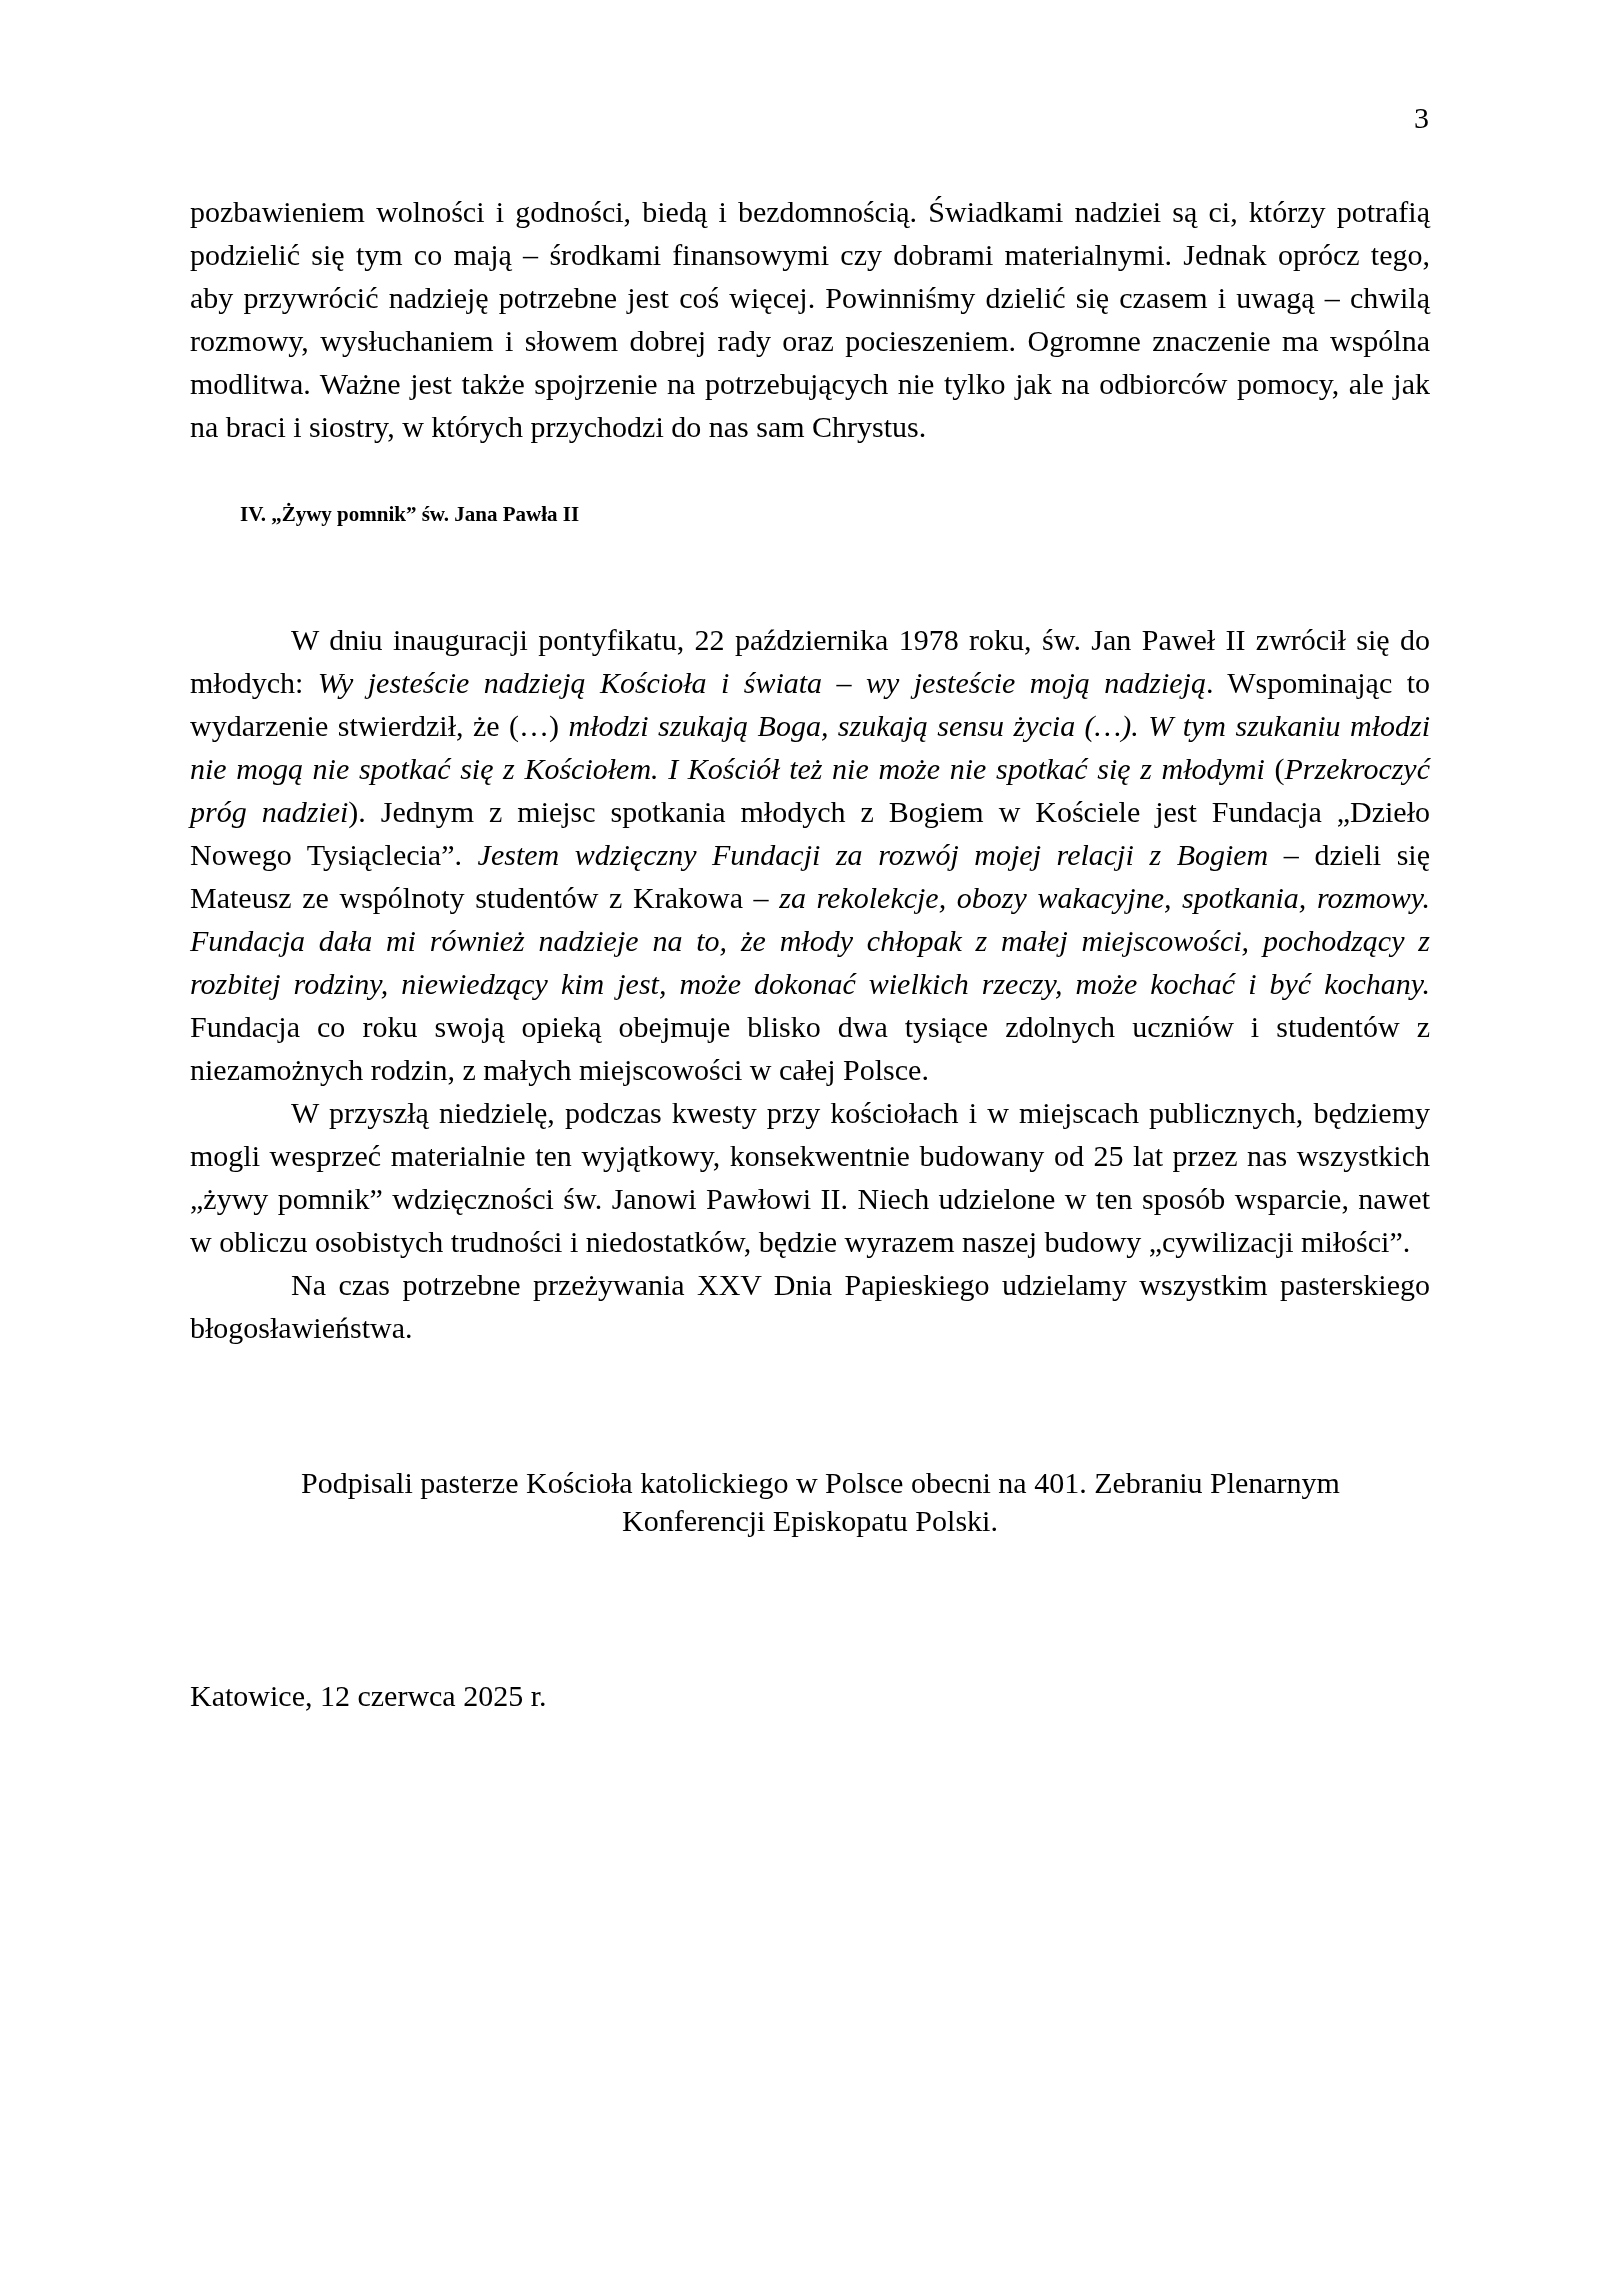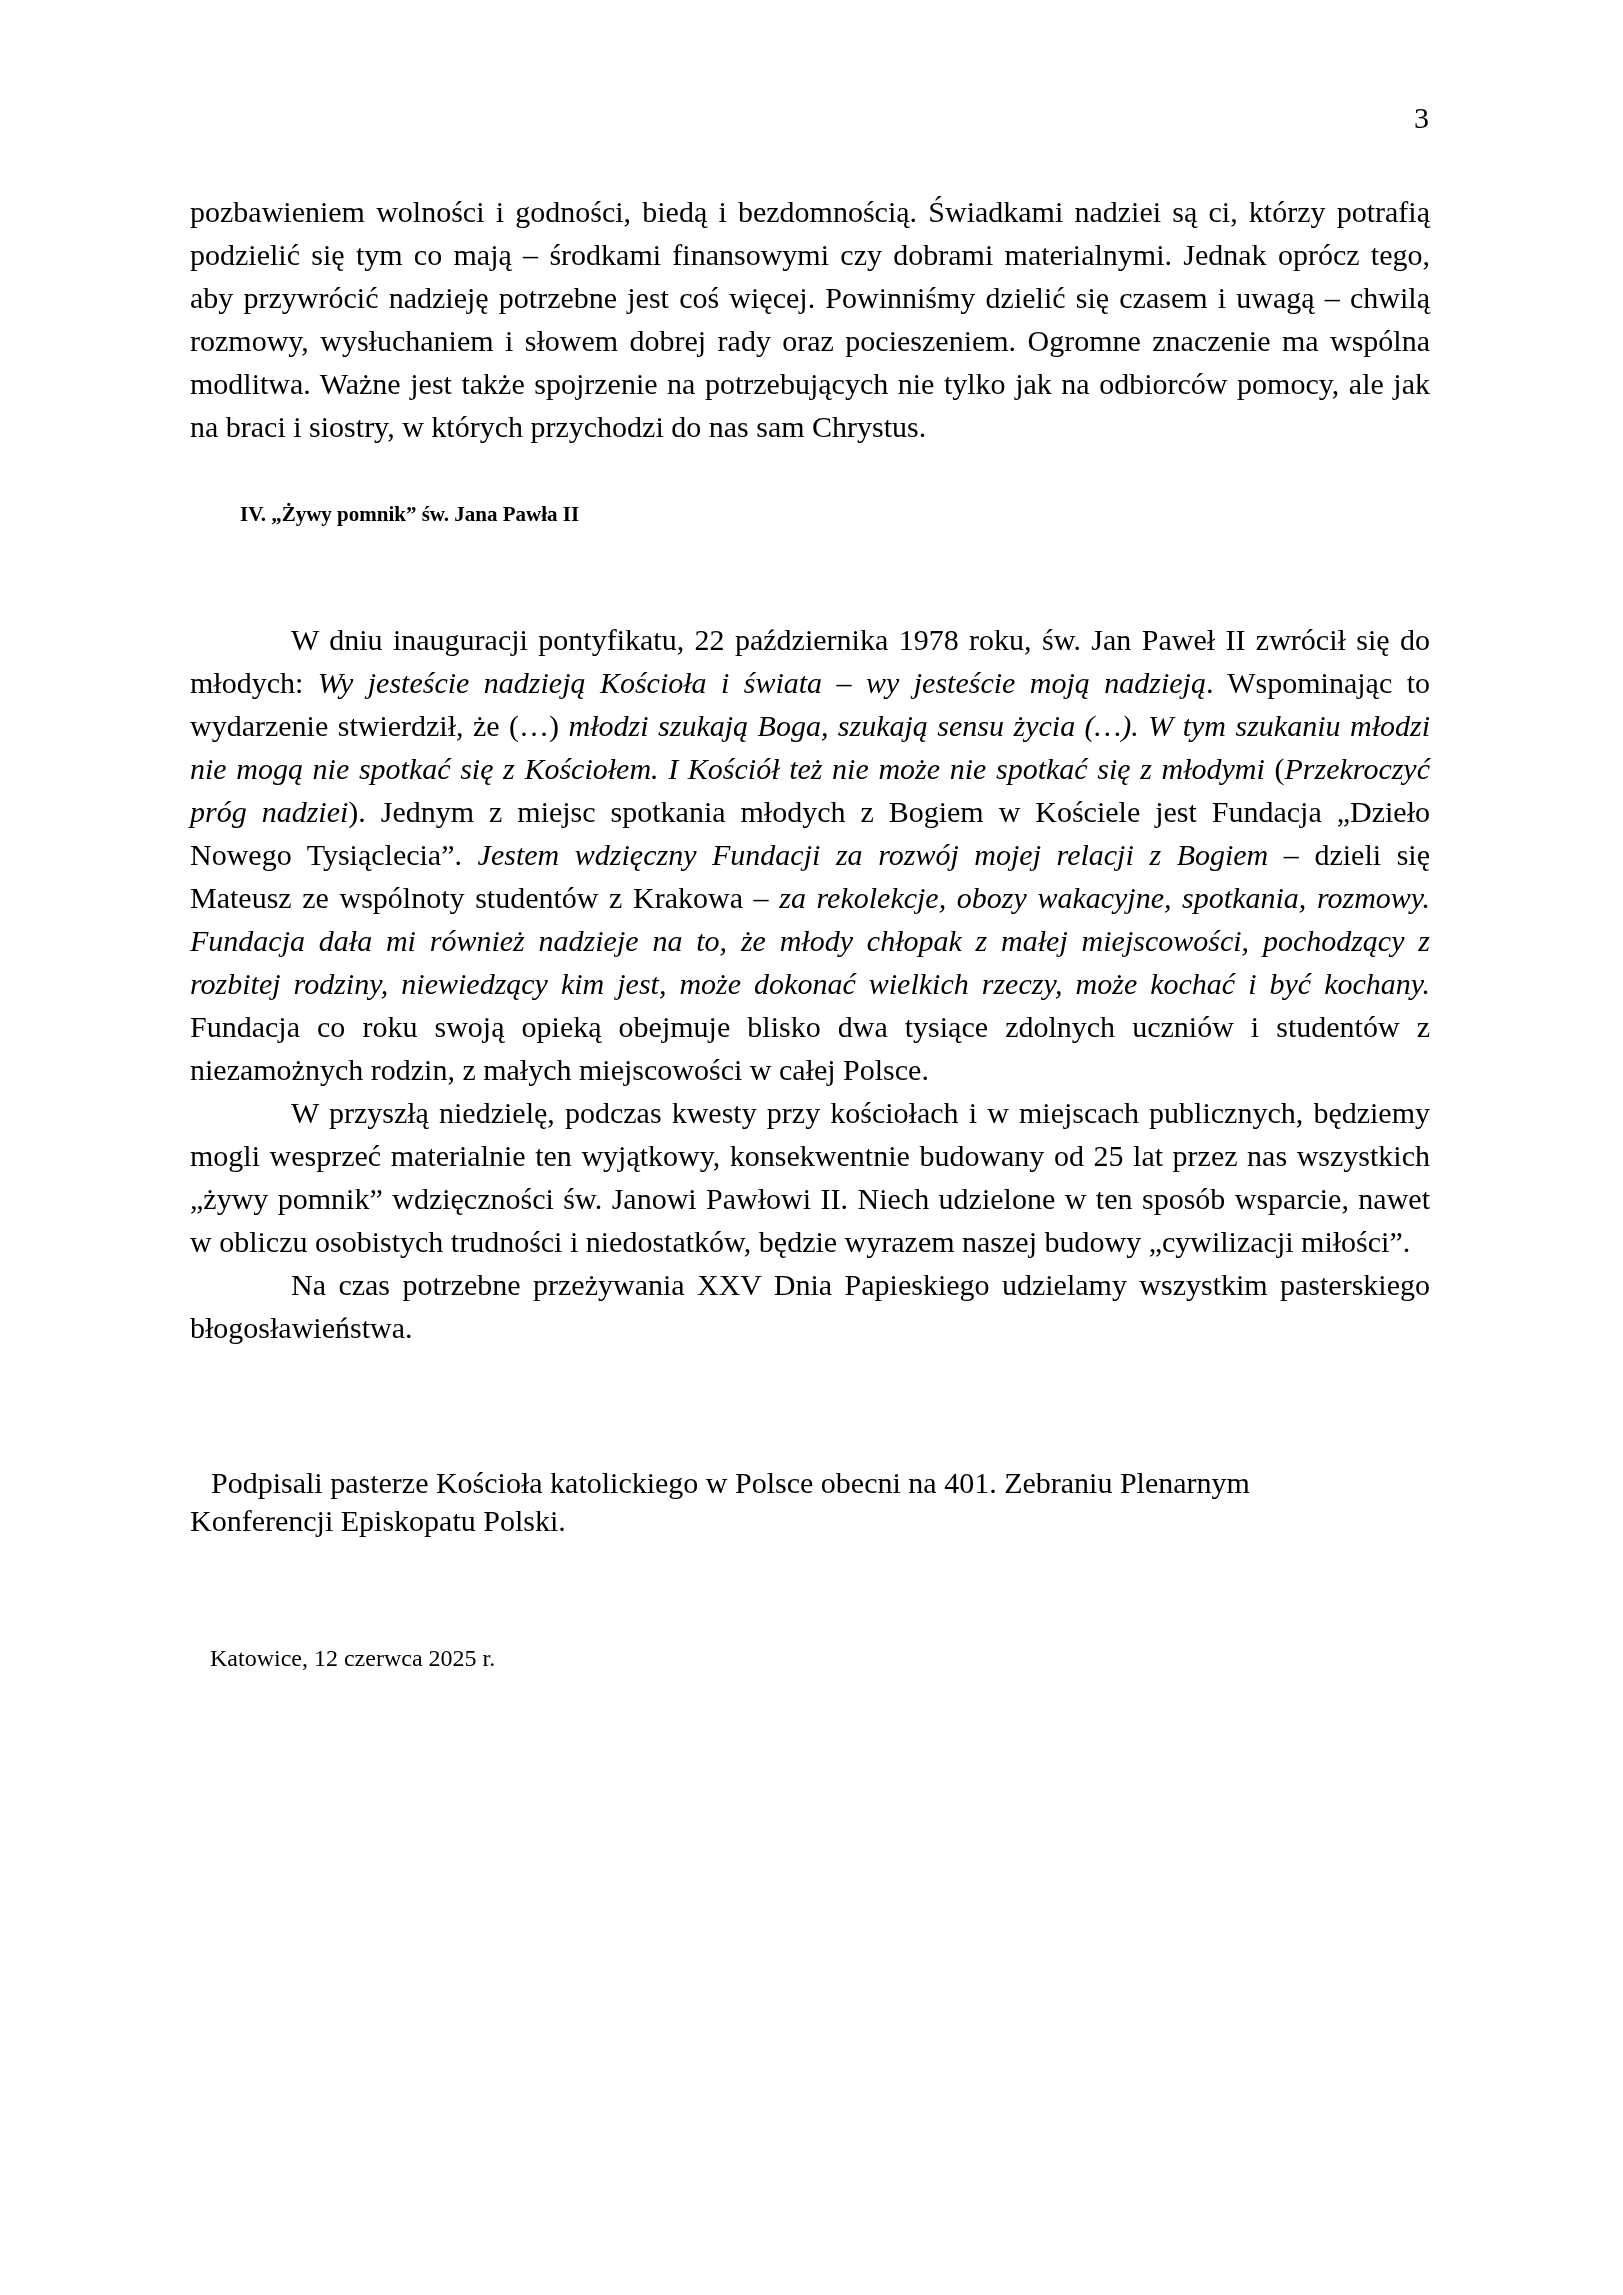--- a/index.html
+++ b/index.html
@@ -21,26 +21,26 @@
     .body-text p { margin: 0; }
     .indent { text-indent: 101px; }
     .para1 { top: 190px; }
     .heading {
       position: absolute; left: 240px; top: 495px;
       font-size: 21px; line-height: 39px; font-weight: bold;
     }
     .section { top: 618px; }
     .signature {
       position: absolute; left: 190px; width: 1240px; top: 1464px;
-      font-size: 30px; line-height: 38px; 
+      font-size: 30px; line-height: 38px; text-align: center;
     }
     .signature .sig-line1 { padding-left: 21px; }
     .place-date {
-      position: absolute; left: 190px; top: 1639px;
-      font-size: 24px; line-height: 38px; margin-left: 20px;
+      position: absolute; left: 190px; top: 1677px;
+      font-size: 30px; line-height: 38px;
     }
     i { font-style: italic; margin-top: 36px; }
     .last-line-left { text-align-last: left; }
   </style>
 </head>
 <body>
 
 <div class="page">
 
   <div class="page-number">3</div>

